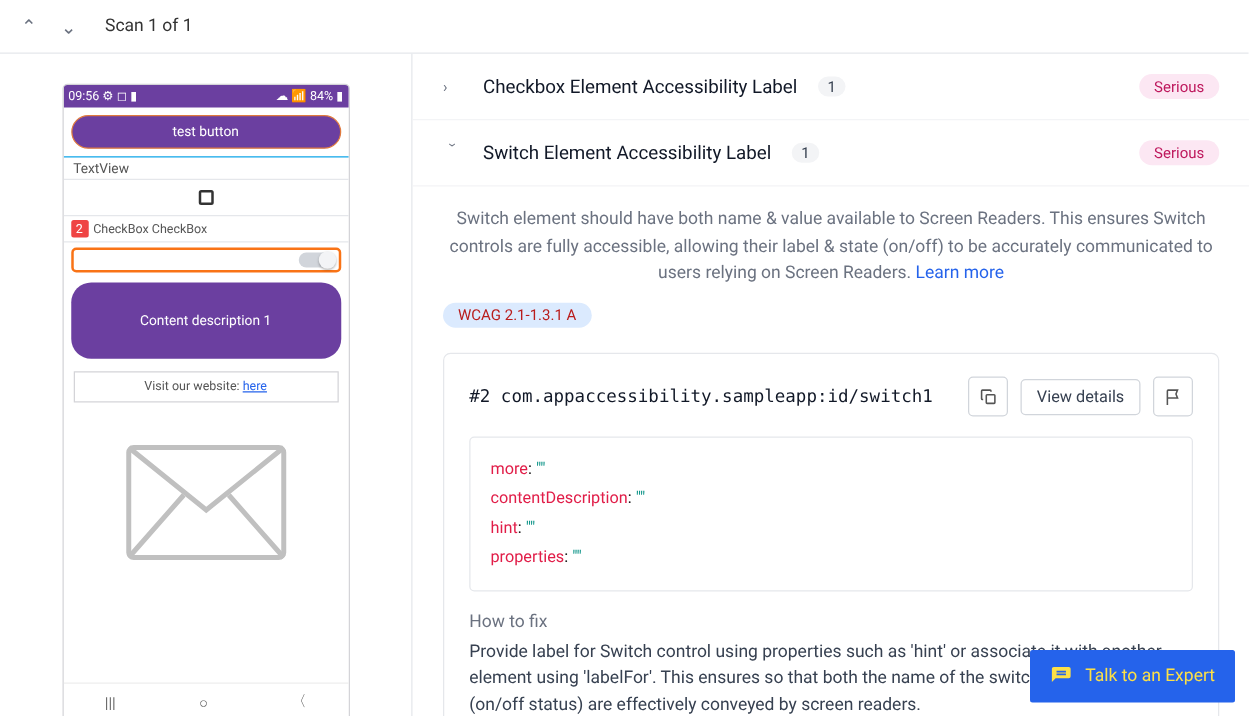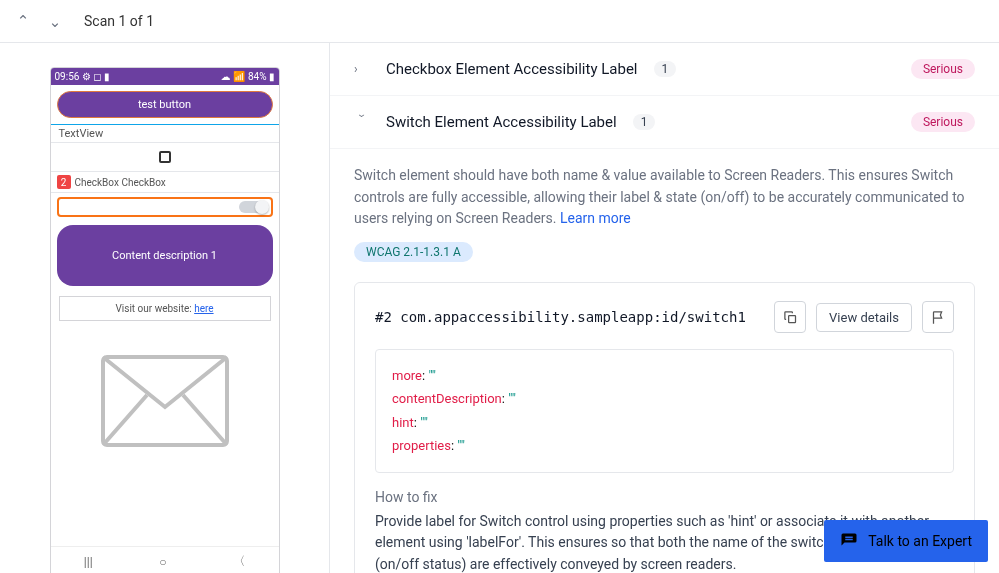--- a/index.html
+++ b/index.html
@@ -27,35 +27,35 @@
 .envelope { flex:1; display:flex; justify-content:center; align-items:flex-start; padding:10px; }
 .env-svg { width:140px; height:120px; }
 .phone-nav { height:30px; display:flex; justify-content:space-around; align-items:center; color:#666; font-size:12px; border-top:1px solid #eee; }
 
 .right { flex:1; overflow-y:auto; padding:0; }
 .issue-row { display:flex; align-items:center; padding:16px 24px; gap:16px; border-bottom:1px solid #f3f4f6; }
 .issue-row .caret { color:#6b7280; width:16px; cursor:pointer; font-size:12px; }
 .issue-row .title { font-size:15px; color:#111827; }
 .issue-row .count { background:#f3f4f6; color:#374151; border-radius:10px; padding:1px 8px; font-size:12px; }
 .sev { margin-left:auto; background:#fce7f3; color:#be185d; border-radius:12px; padding:3px 12px; font-size:12px; }
-.desc { padding:16px 24px 8px; font-size:14px; color:#6b7280; line-height:1.55; }
+.desc { padding:16px 24px 8px; font-size:14px; color:#6b7280; line-height:1.55;text-align:center; }
 .desc a { color:#2563eb; text-decoration:none; }
-.wcag-badge { display:inline-block; background:#dbeafe; color:#0f766e; border-radius:12px; padding:3px 12px; font-size:12px; margin:4px 24px 12px; }
+.wcag-badge { display:inline-block; background:#dbeafe; color:#b91c1c; border-radius:12px; padding:3px 12px; font-size:12px; margin:4px 24px 12px; }
 .detail-card { border:1px solid #e5e7eb; border-radius:6px; margin:8px 24px 20px; padding:18px 20px; }
 .detail-top { display:flex; align-items:center; gap:10px; margin-bottom:16px; }
 .detail-id { font-family:ui-monospace,Menlo,monospace; font-size:14px; color:#111827; flex:1; }
 .small-btn { border:1px solid #d1d5db; border-radius:4px; background:#fff; padding:6px 12px; font-size:13px; color:#374151; cursor:pointer; }
 .icon-btn { border:1px solid #d1d5db; border-radius:4px; background:#fff; width:32px; height:32px; display:flex; align-items:center; justify-content:center; cursor:pointer; color:#555; }
 .code-box { border:1px solid #e5e7eb; border-radius:4px; padding:14px 16px; font-family:ui-monospace,Menlo,monospace; font-size:13px; line-height:1.8; margin-bottom:16px; }
 .code-box .key { color:#e11d48; }
 .code-box .colon { color:#111; }
 .code-box .val { color:#0d9488; }
 .howto-title { font-size:14px; color:#6b7280; margin-bottom:6px; }
 .howto-text { font-size:14px; color:#374151; line-height:1.55; }
-.expert-btn { position:fixed; right:11px; bottom:11px; background:#2563eb; color:#000000; display:flex; align-items:center; gap:10px; padding:12px 16px; font-size:14px; border-radius:2px; cursor:pointer; }
+.expert-btn { position:fixed; right:11px; bottom:11px; background:#2563eb; color:#fde047; display:flex; align-items:center; gap:10px; padding:12px 16px; font-size:14px; border-radius:2px; cursor:pointer; }
 </style>
 </head>
 <body>
 
 <div class="topbar">
   <span class="chev">⌃</span>
   <span class="chev" style="transform:rotate(180deg)">⌃</span>
   <span class="scan-label">Scan 1 of 1</span>
 </div>
 

